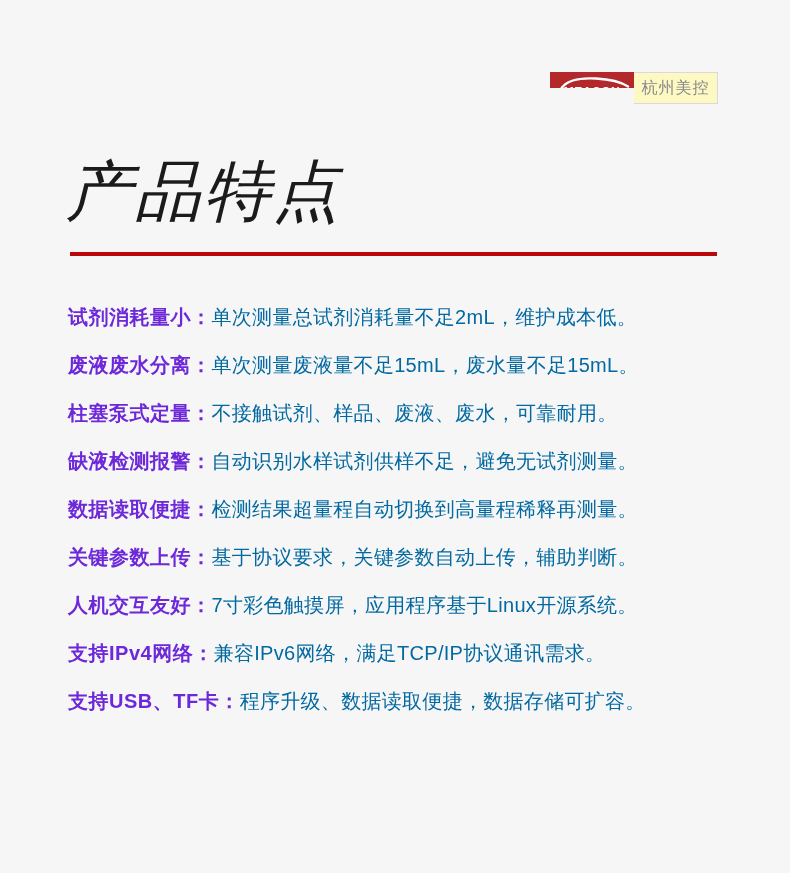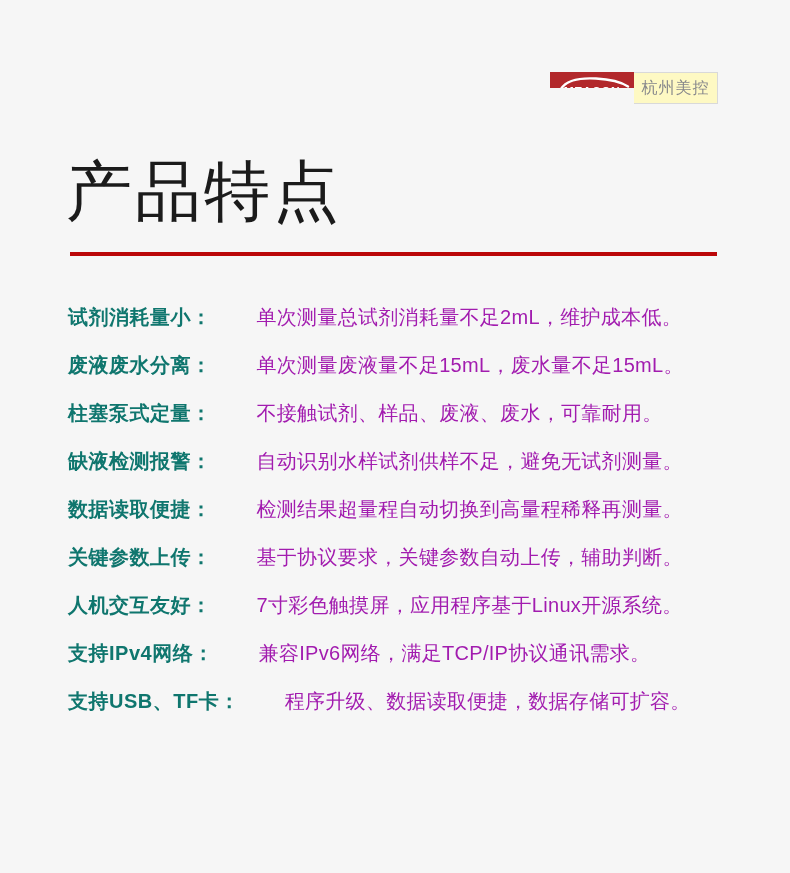--- a/index.html
+++ b/index.html
@@ -44,45 +44,45 @@
 
   
   .page-title {
     position:absolute; left:66px; top:152px;
     font-size:66px;
     font-weight:400;
     color:#1b1b1b;
     letter-spacing:3px;
     line-height:1.2;
     white-space:nowrap;
+    font-style:italic;
   }
   .title-rule {
     position:absolute; left:70px; top:252px;
     width:647px; height:4px;
     background:#bb0709;
   }
 
   
   .features {
     position:absolute; left:68px; top:293px; right:60px;
   }
   .feature-row {
     height:48px; line-height:48px;
     white-space:nowrap;
     font-size:20px;
   }
   .feature-label {
-    color:#0f766e;
+    color:#6d28d9;
     font-weight:bold;
     letter-spacing:0.5px;
   }
   .feature-desc {
-    color:#a21caf;
+    color:#0369a1;
     letter-spacing:0.3px;
-    margin-left:45px;
   }
 </style>
 </head>
 <body>
 
 <div class="logo">
   <div class="logo-mark">
     <svg class="swoosh" width="84" height="32" viewBox="0 0 84 32">
       <path d="M9 22 C 12 9, 28 5.5, 46 6.5 C 60 7.2, 71 10, 78 14.5" stroke="#ffffff" stroke-width="2.4" fill="none" stroke-linecap="round"></path>
     </svg>

